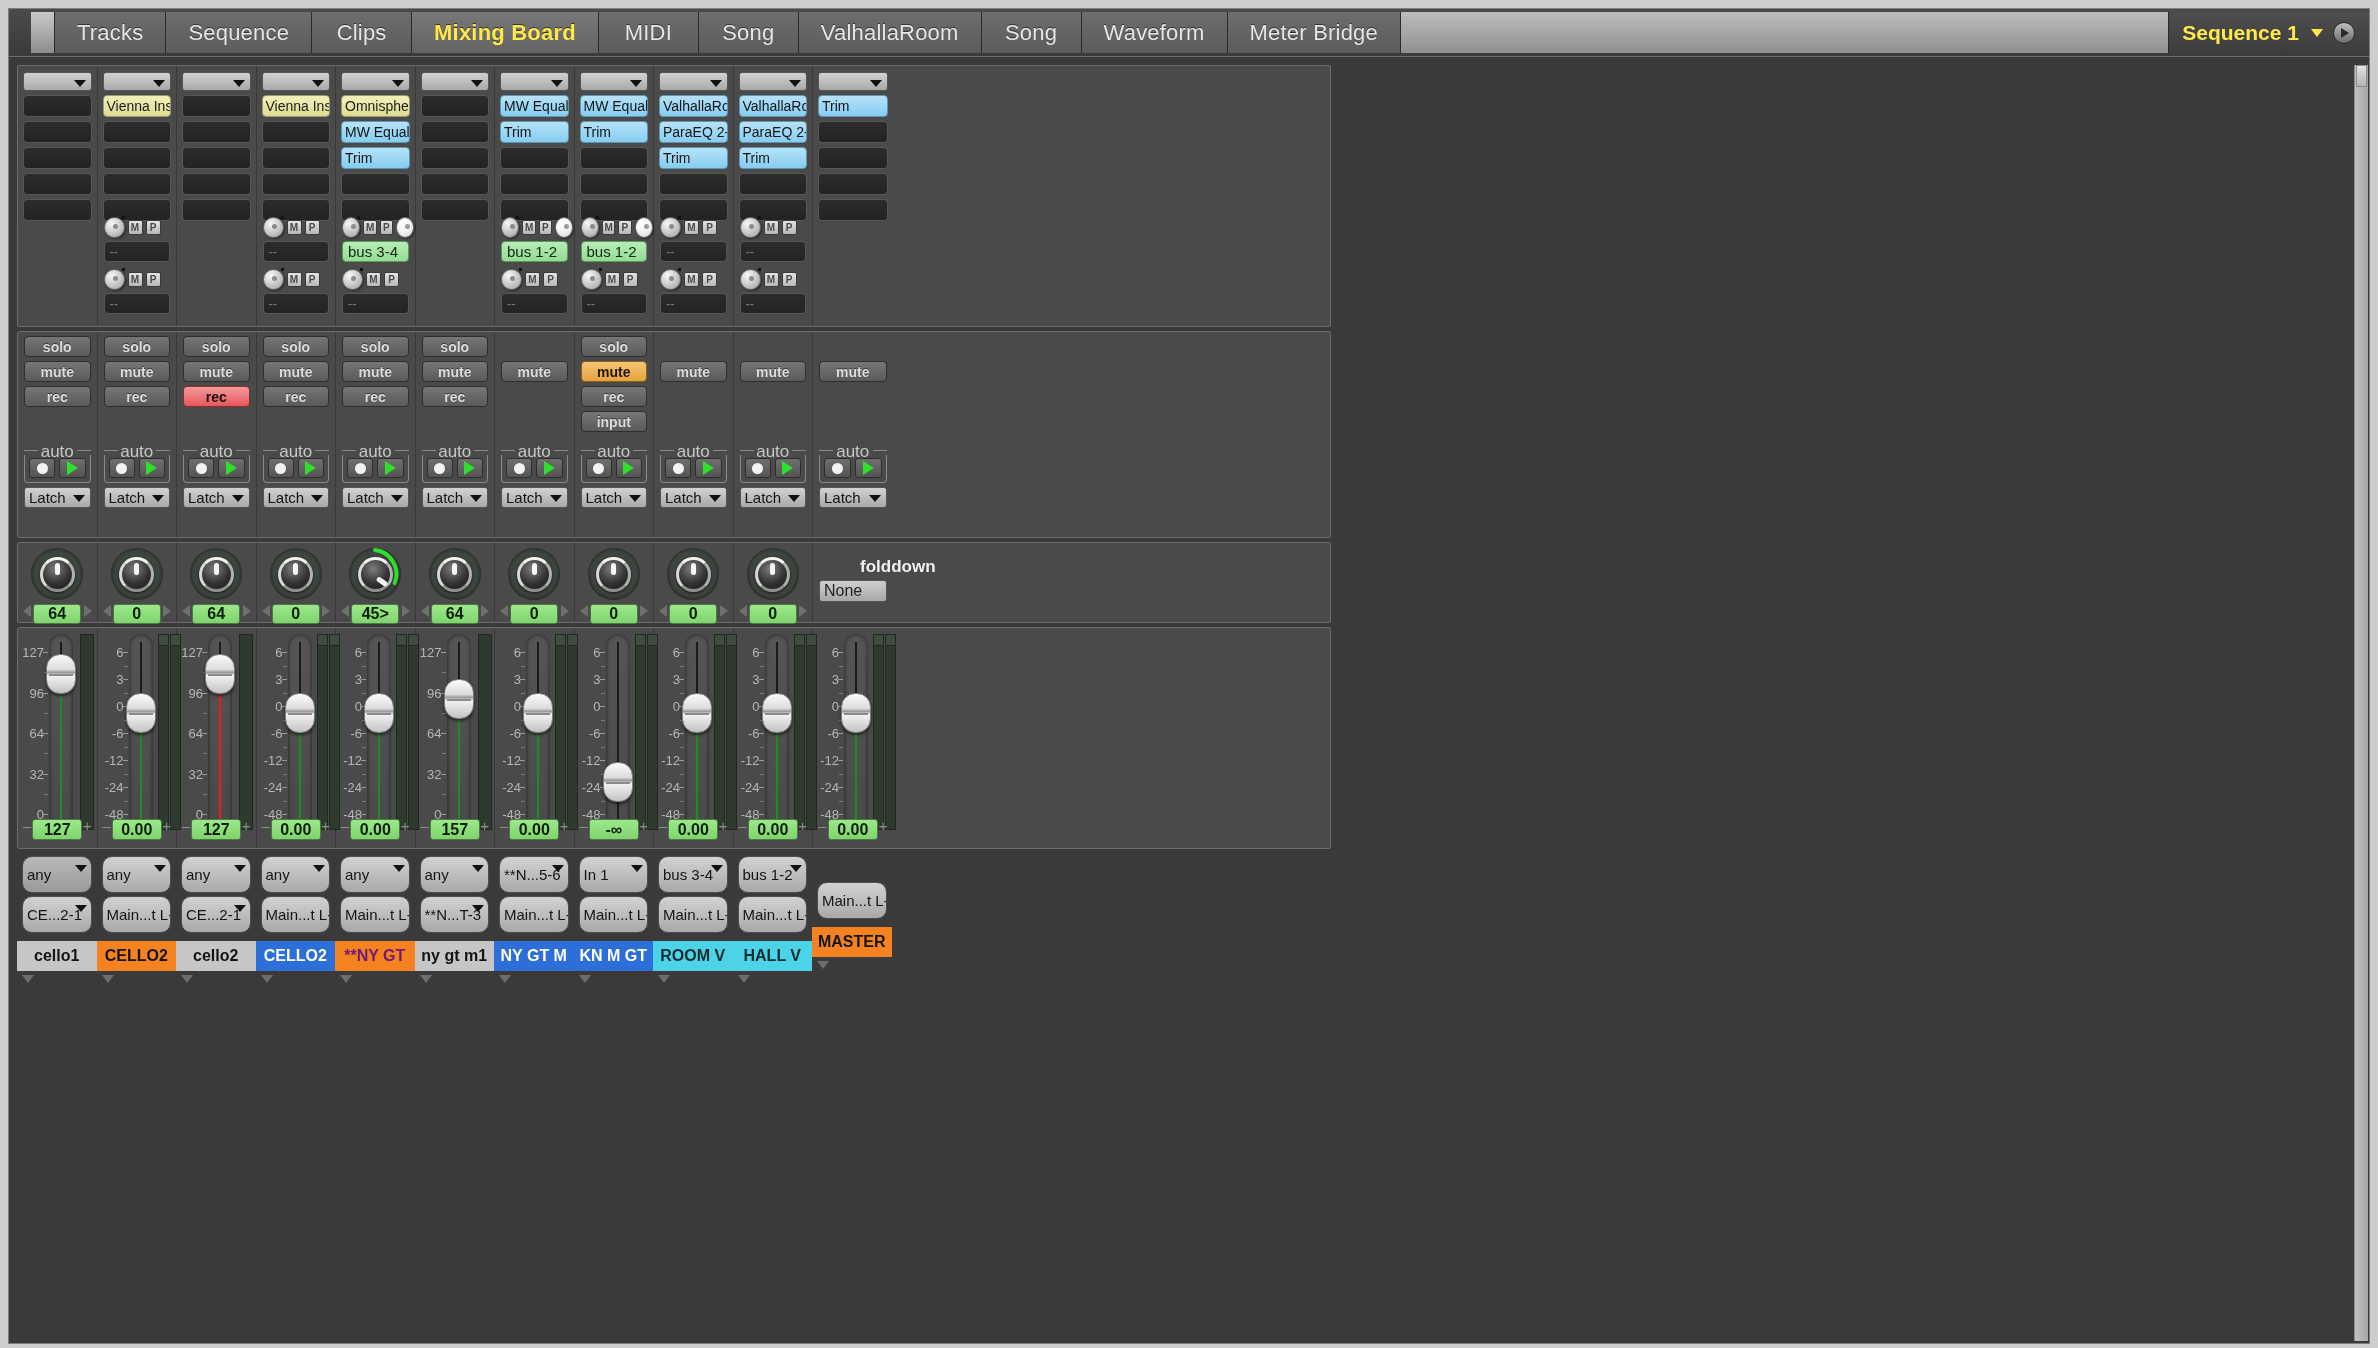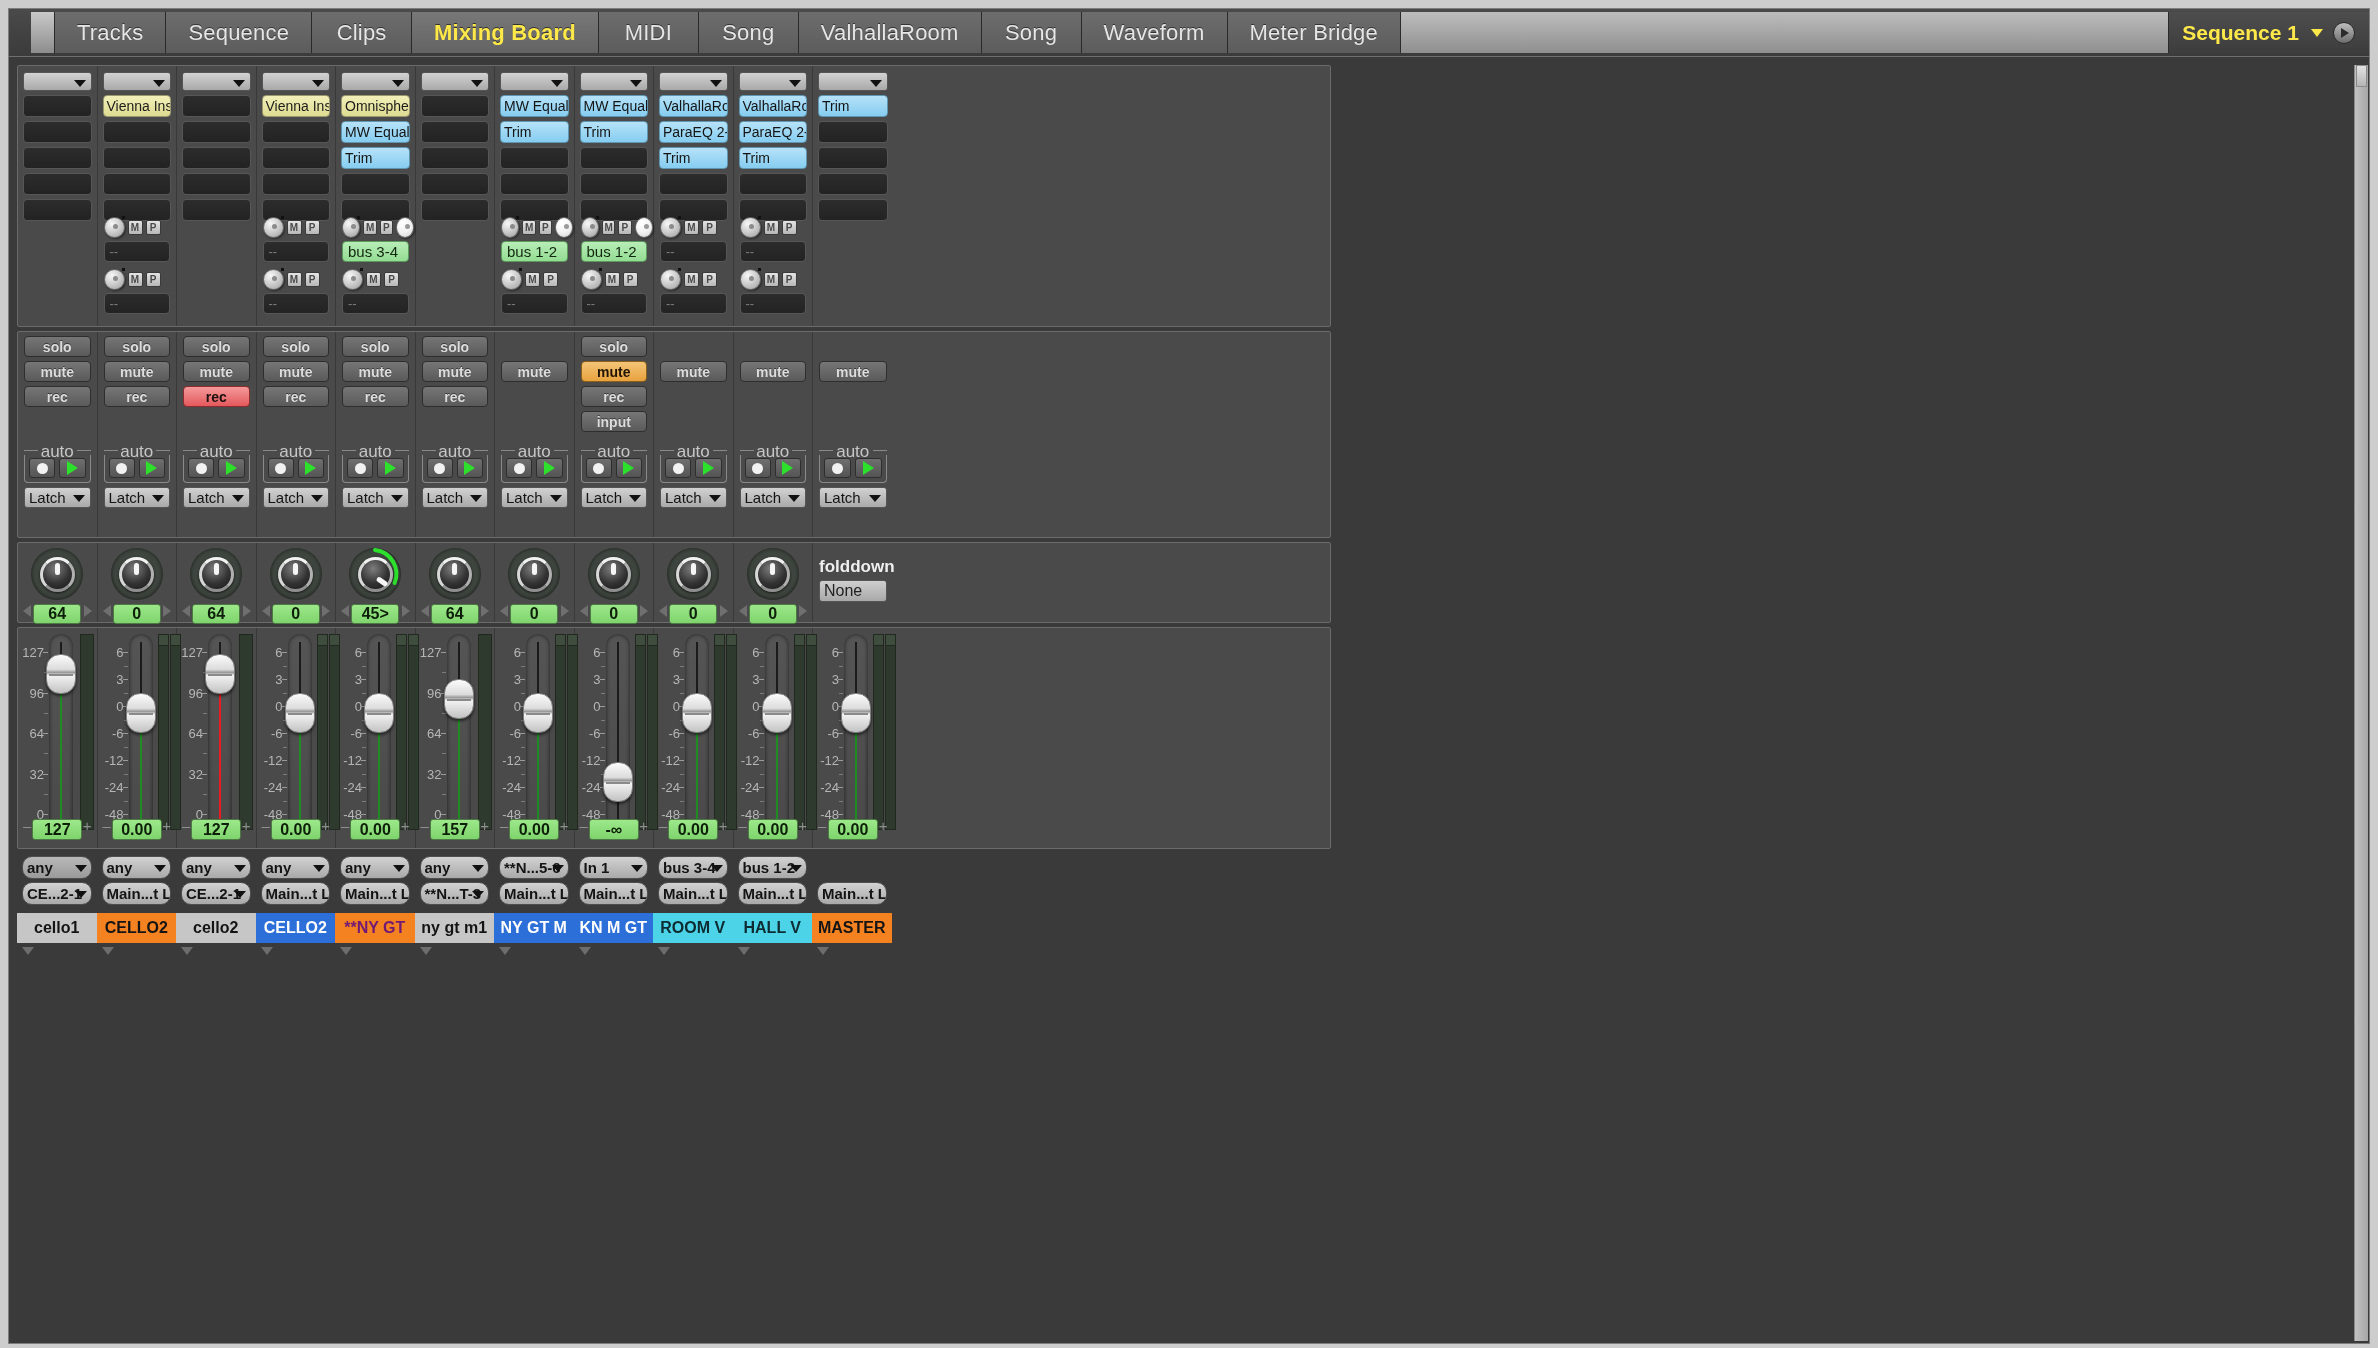--- a/index.html
+++ b/index.html
@@ -119,21 +119,21 @@
   .arc { position:absolute; inset:-2px; }
   .panval { margin-top:4px; width:48px; height:20px; border-radius:3px;
         background:linear-gradient(#9ce88a,#7fd46d); border:1px solid #4d7a44;
         color:#0d1f08; font-size:16px; font-weight:bold; display:flex;
         align-items:center; justify-content:center; }
   .panarrowL, .panarrowR { position:absolute; top:62px; width:0;height:0;
         border-top:6px solid transparent;border-bottom:6px solid transparent; }
   .panarrowL { left:5px; border-right:8px solid #6f6f6f; }
   .panarrowR { right:5px; border-left:8px solid #6f6f6f; }
   .folddown { padding:14px 6px 0 6px; }
-  .fdlabel { color:#efefef; font-size:17px; font-weight:bold; text-align:center; }
+  .fdlabel { color:#efefef; font-size:17px; font-weight:bold; text-align:center;margin-left:41px; }
   .fdsel { margin-top:3px; height:22px; background:linear-gradient(#cfcfcf,#a8a8a8);
         border:1px solid #555; border-radius:3px; color:#222; font-size:16px;
         display:flex; align-items:center; padding-left:4px; }
 
   
   .faderwrap { position:relative; height:100%; }
   .scale { position:absolute; left:4px; top:6px; width:26px; height:196px; }
   .scale span { position:absolute; right:4px; color:#b6b6b6; font-size:13px; text-align:right;
                 transform:translateY(-50%); white-space:nowrap;}
   .scale i { position:absolute; right:0; width:5px; height:1px; background:#9a9a9a; }
@@ -152,23 +152,23 @@
            background:#3e4d3e; border-bottom:1px solid #20281f; }
   .fadval { position:absolute; left:50%; transform:translateX(-50%); bottom:8px;
            width:50px; height:21px; border-radius:3px;
            background:linear-gradient(#9ce88a,#7fd46d); border:1px solid #4d7a44;
            color:#0d1f08; font-size:16px; font-weight:bold; display:flex;
            align-items:center; justify-content:center; }
   .minus,.plus { position:absolute; bottom:14px; color:#8f8f8f; font-size:15px; }
   .minus { left:5px } .plus { right:5px }
 
   
-  .iosel { margin:3px 5px 0 5px; height:23px; background:linear-gradient(#d2d2d2,#a9a9a9);
+  .iosel { margin:3px 5px 0 5px; height:37px; background:linear-gradient(#d2d2d2,#a9a9a9);
            border:1px solid #4e4e4e; border-radius:10px; position:relative; color:#141414;
-           font-size:15px; display:flex; align-items:center; padding-left:4px; overflow:hidden; white-space:nowrap;font-weight:bold;}
+           font-size:15px; display:flex; align-items:center; padding-left:4px; overflow:hidden; white-space:nowrap;}
   .iosel.arrow::after { content:""; position:absolute; right:4px; top:8px;
            border-left:6px solid transparent;border-right:6px solid transparent;border-top:7px solid #111; }
   .iosel.sel { background:linear-gradient(#b9b9b9,#9a9a9a); }
   .namebar { margin:8px 0 0 0; height:30px; display:flex; align-items:center; justify-content:center;
              font-size:16px; font-weight:bold; }
   .trifoot { margin:4px 0 0 5px; width:0;height:0;border-left:6px solid transparent;
              border-right:6px solid transparent;border-top:8px solid #6d6d6d; }
 
   
   #rightbar { position:absolute; right:1px; top:56px; bottom:2px; width:14px;

